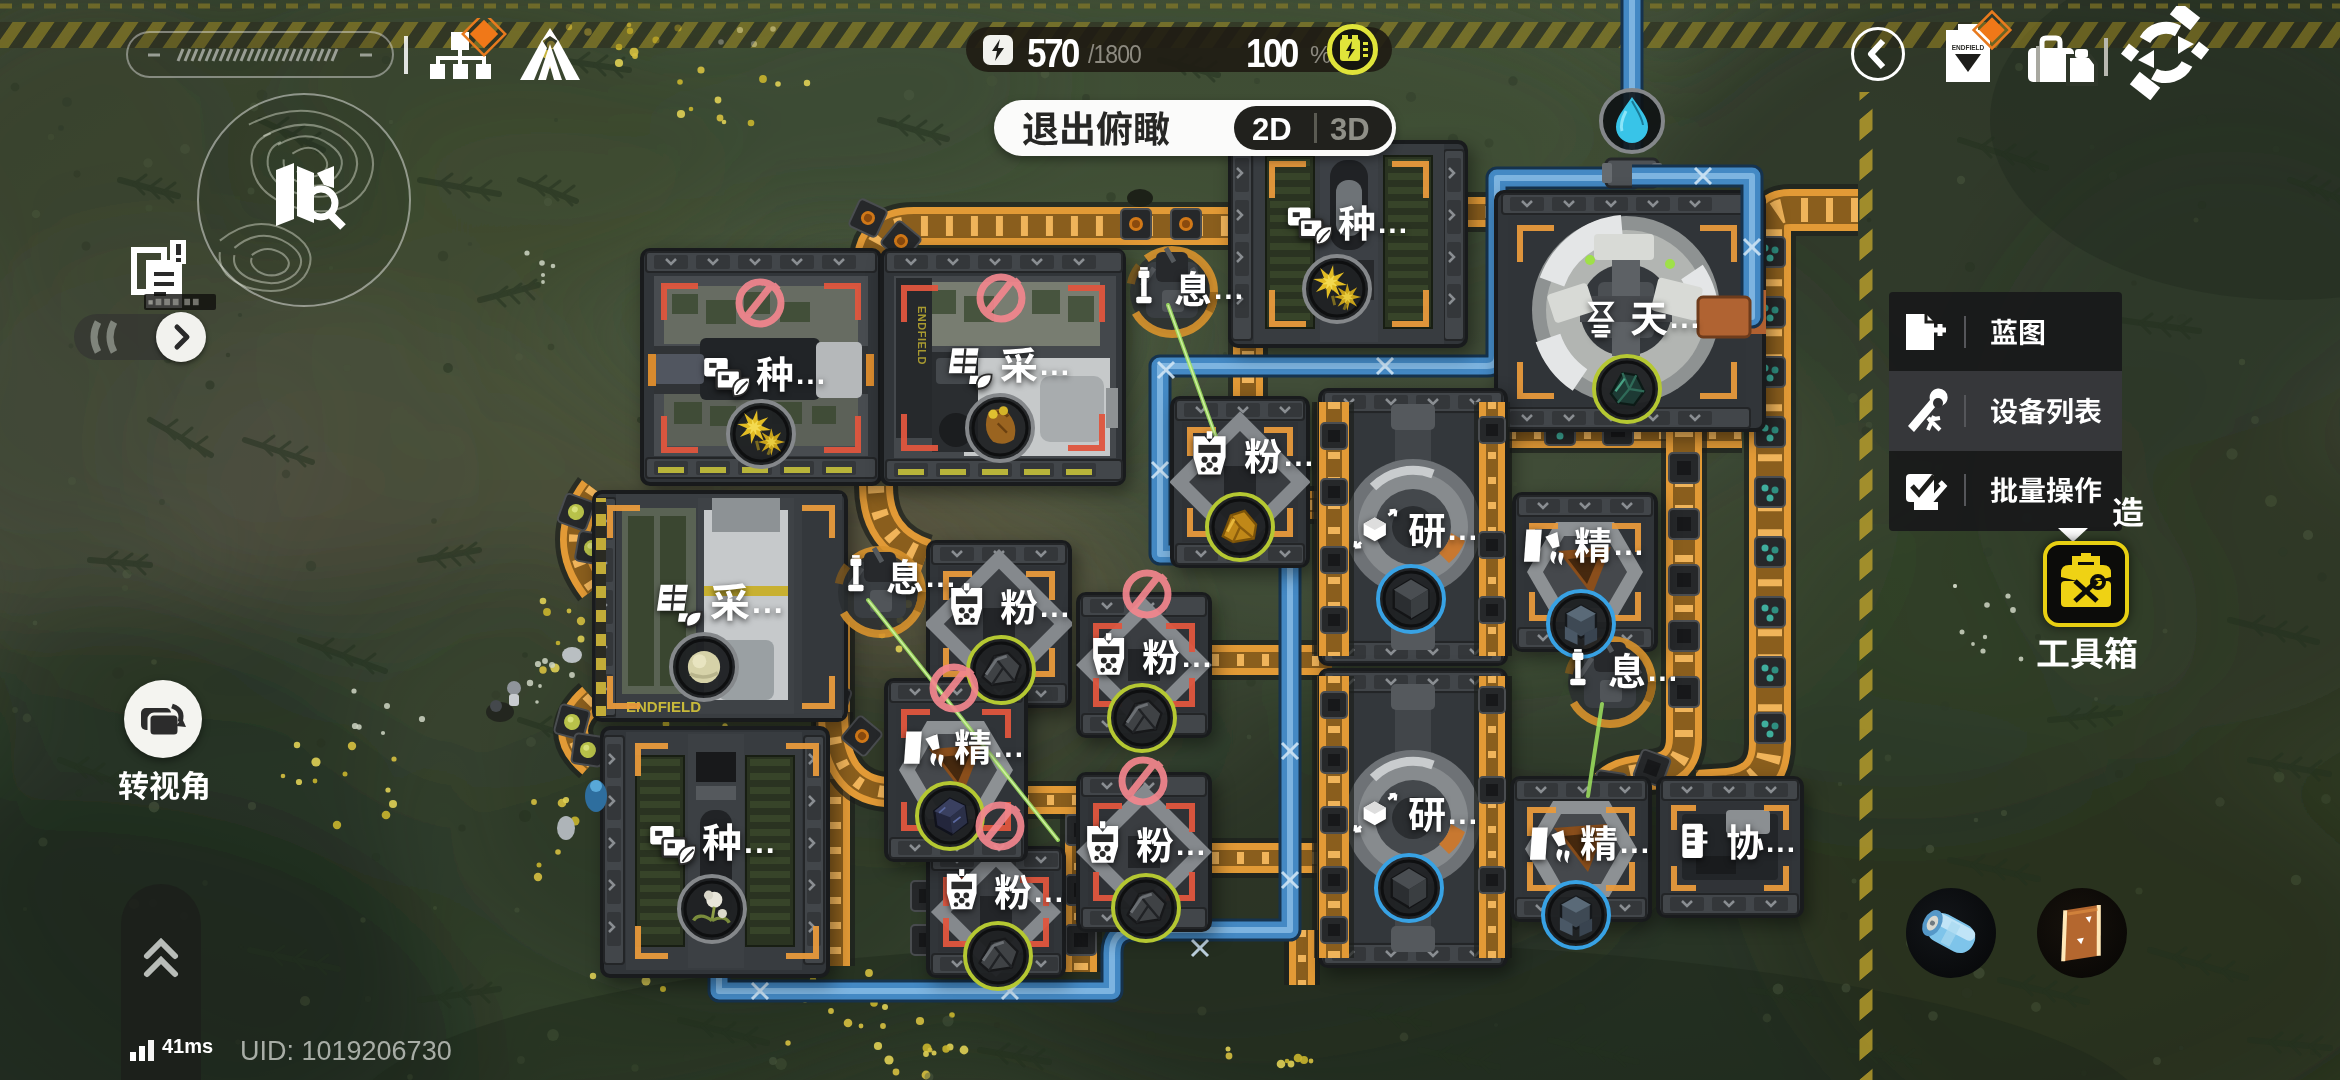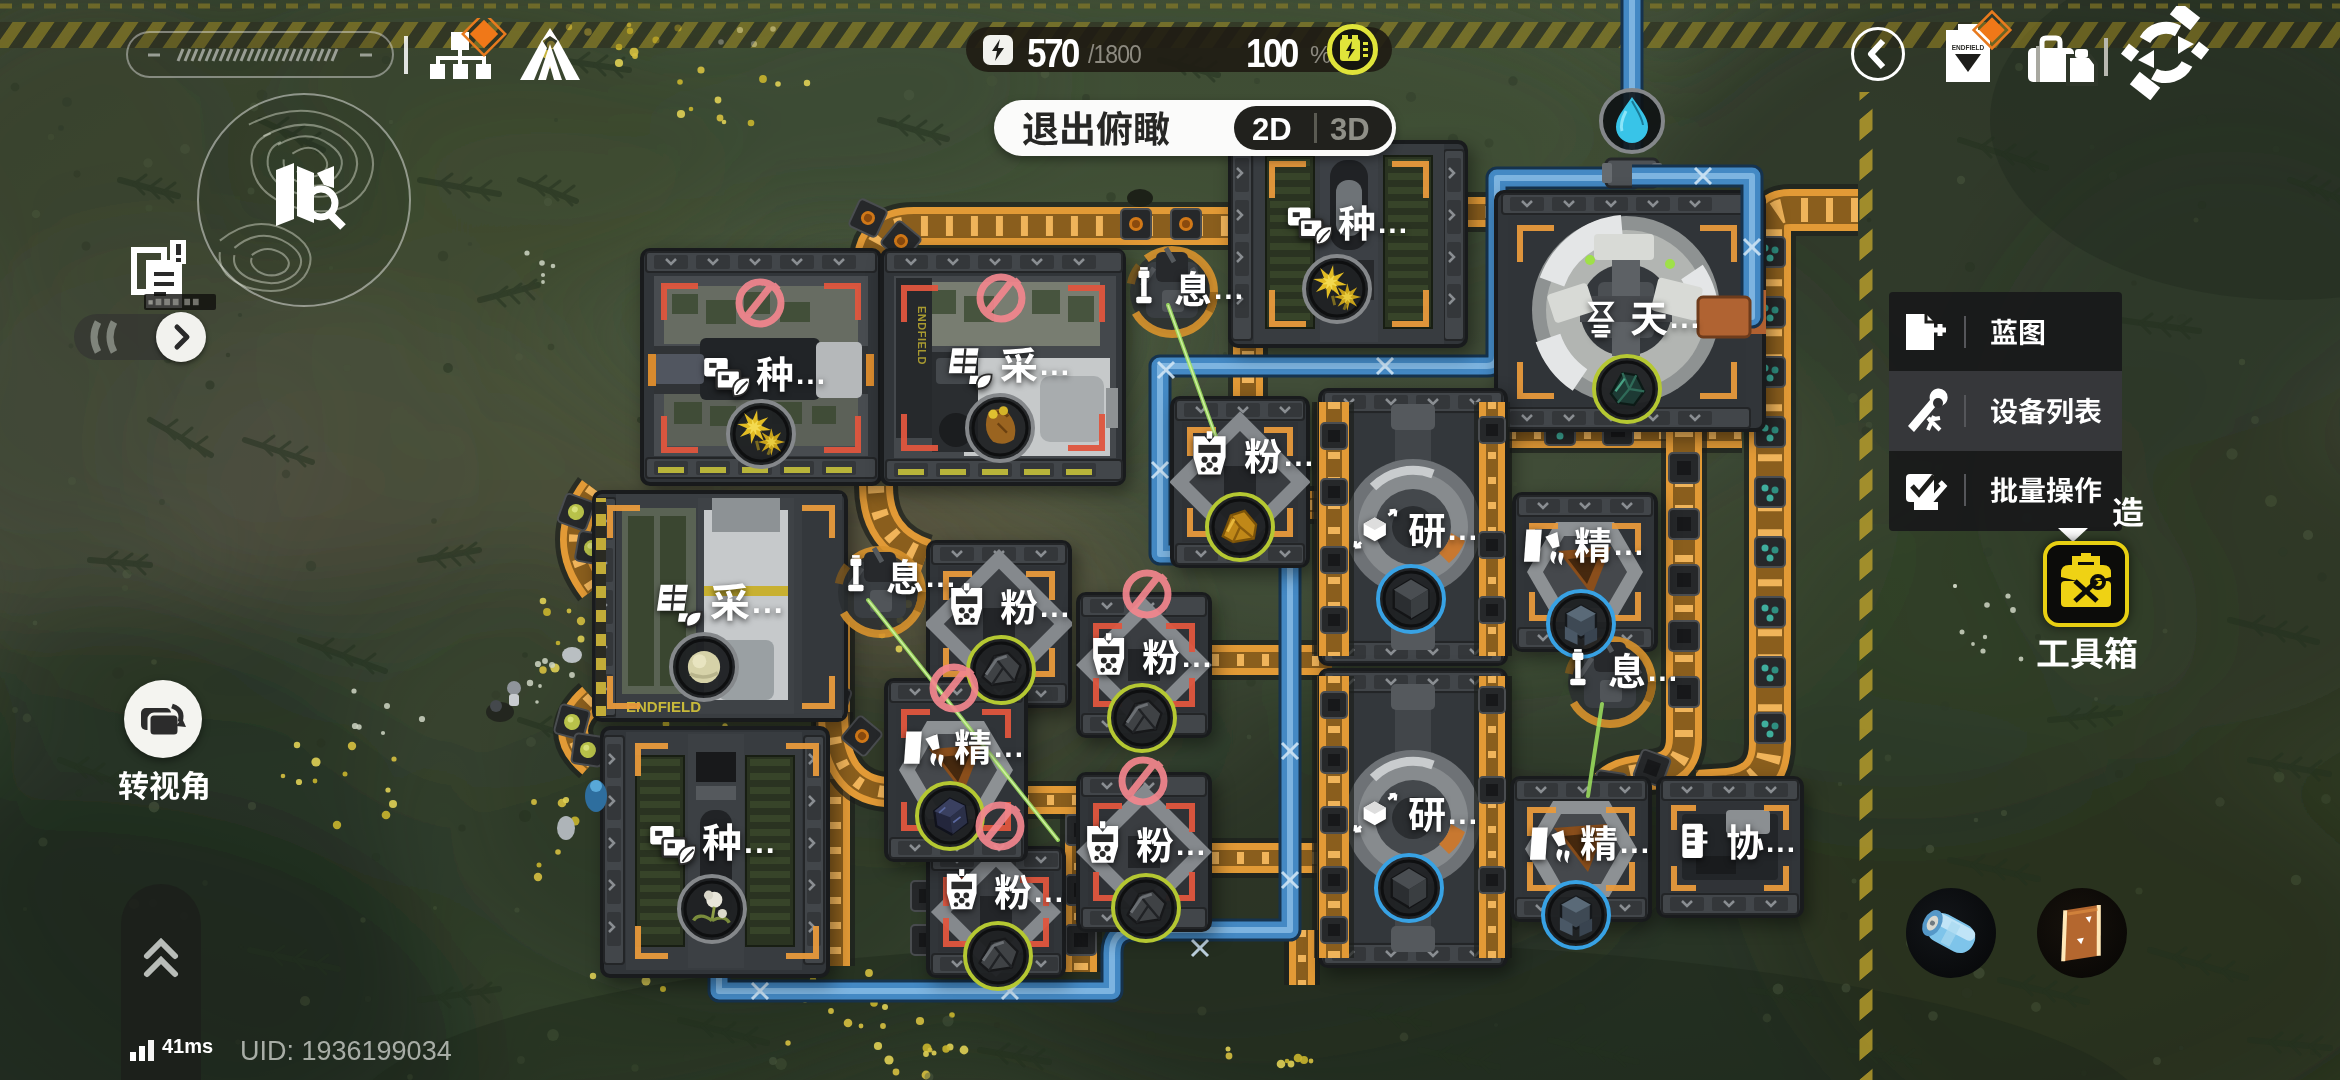--- a/index.html
+++ b/index.html
@@ -2668,21 +2668,21 @@
     </svg>
 
 <svg class="abs" style="left:128px;top:1036px" width="30" height="28" viewBox="0 0 30 28">
       <g fill="#fff">
         <rect x="2" y="16" width="6" height="9"></rect>
         <rect x="11" y="10" width="6" height="15"></rect>
         <rect x="20" y="4" width="6" height="21" opacity="0.95"></rect>
       </g>
     </svg>
 <div class="abs" style="left:162px;top:1035px;color:#fff;font-size:20px;font-weight:bold">41ms</div>
-<div class="abs" style="left:240px;top:1036px;color:#a8ada6;font-size:27px">UID: 1936199034</div>
+<div class="abs" style="left:240px;top:1036px;color:#a8ada6;font-size:27px">UID: 1019206730</div>
 
 <div class="abs" style="left:966px;top:27px;width:426px;height:45px;border-radius:23px;background:rgba(32,28,20,0.92)"></div>
 <svg class="abs" style="left:983px;top:35px" width="30" height="30" viewBox="0 0 30 30">
       <rect width="30" height="30" rx="7" fill="#f2f2ee"></rect>
       <path d="M 17,4 L 9,16 L 14,16 L 12,26 L 21,13 L 15,13 Z" fill="#1d1d1a"></path>
     </svg>
 <div class="abs" style="left:1027px;top:31px;color:#fff;font-size:40px;font-weight:bold;letter-spacing:-3px;transform:scaleX(0.88);transform-origin:left top">570</div>
 <div class="abs" style="left:1088px;top:40px;color:#8d8a80;font-size:25px;letter-spacing:-1px;transform:scaleX(0.92);transform-origin:left top">/1800</div>
 <div class="abs" style="left:1246px;top:31px;color:#fff;font-size:40px;font-weight:bold;letter-spacing:-3px;transform:scaleX(0.88);transform-origin:left top">100</div>
 <div class="abs" style="left:1310px;top:41px;color:#8d8a80;font-size:24px">%</div>

